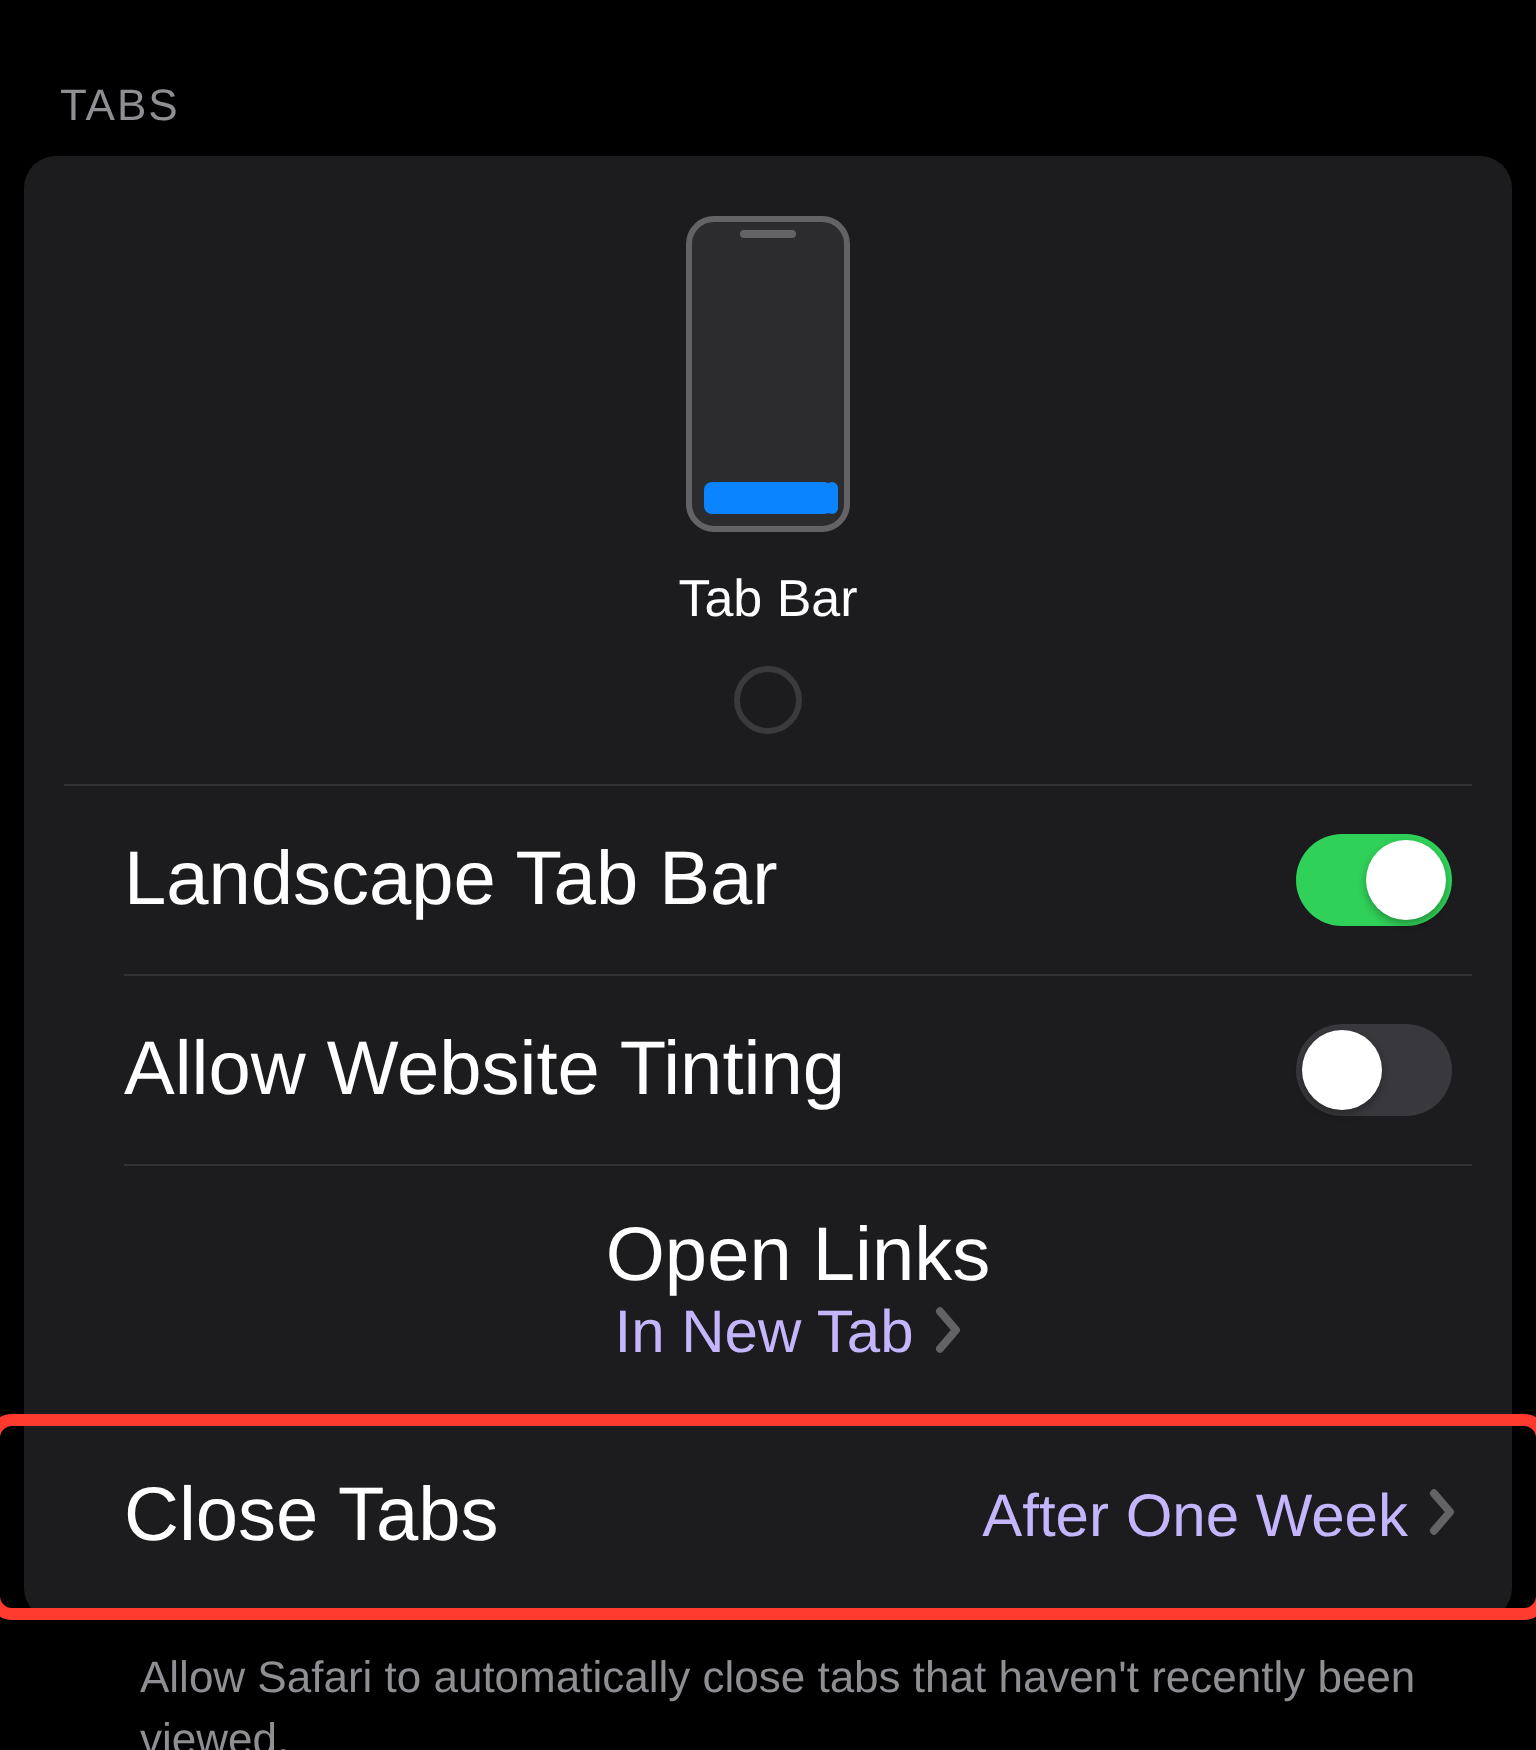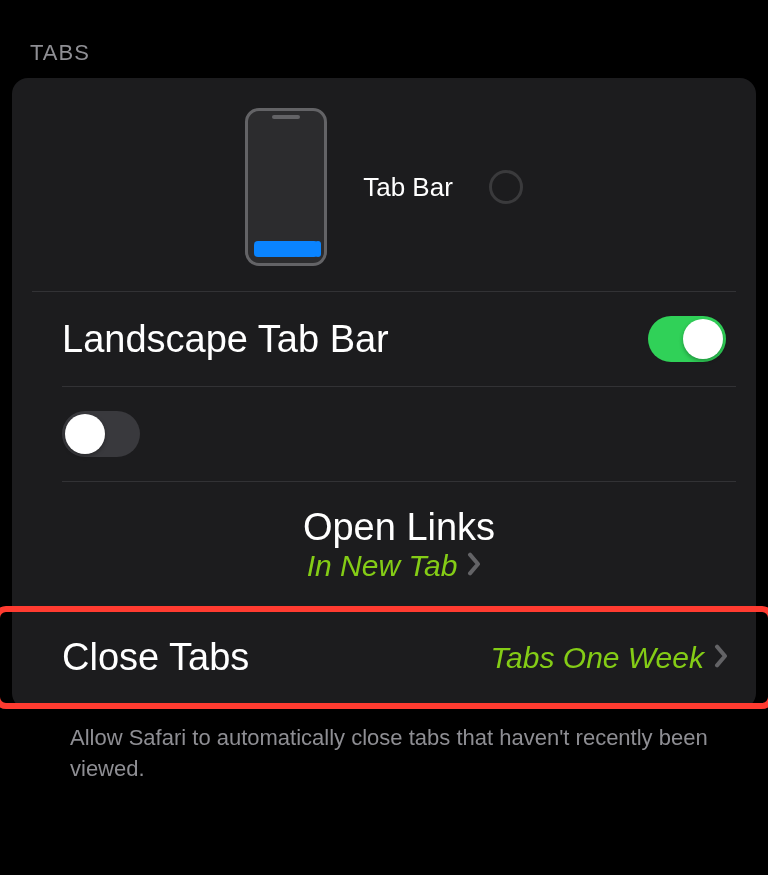--- a/index.html
+++ b/index.html
@@ -26,23 +26,23 @@
     }
     .layout-pickers {
       display: flex;
       justify-content: space-around;
       padding: 30px 20px 25px;
       border-bottom: 1px solid rgba(84,84,88,0.4);
       margin: 0 20px;
     }
     .layout-option {
       display: flex;
-      flex-direction: row;
-      align-items: center;
-      gap: 36px;
+      flex-direction: column;
+      align-items: center;
+      gap: 18px;
       cursor: pointer;
     }
     .phone-shell {
       width: 82px;
       height: 158px;
       border: 3px solid #636366;
       border-radius: 14px;
       position: relative;
       background: #2c2c2e;
       overflow: hidden;
@@ -140,24 +140,23 @@
       font-size: 38px;
       font-weight: 400;
     }
     .row-right {
       display: flex;
       align-items: center;
       gap: 10px;
       padding-right: 10px;
     }
     .row-value {
-      color: #84cc16;
+      color: #c4b5fd;
       font-size: 30px;
       font-weight: 400;
-      font-style: italic;
     }
     .chevron {
       color: #636366;
     }
     .chevron svg { width: 14px; height: 24px; }
     .switch {
       width: 78px;
       height: 46px;
       border-radius: 23px;
       position: relative;
@@ -219,20 +218,21 @@
   <div class="row">
     <div class="row-label">Landscape Tab Bar</div>
     <div class="row-right">
       <div class="switch switch-on">
         <div class="switch-knob"></div>
       </div>
     </div>
   </div>
 
   <div class="row">
+    <div class="row-label">Allow Website Tinting</div>
     <div class="row-right">
       <div class="switch switch-off">
         <div class="switch-knob"></div>
       </div>
     </div>
   </div>
 
   <div class="row open-links-row">
     <div class="row-label">Open Links</div>
     <div class="row-right">
@@ -241,21 +241,21 @@
         <svg viewBox="0 0 10 18" fill="none" stroke="#636366" stroke-width="3" stroke-linecap="round" stroke-linejoin="round">
           <polyline points="2 2 8 9 2 16"></polyline>
         </svg>
       </span>
     </div>
   </div>
 
   <div class="row highlight-row">
     <div class="row-label">Close Tabs</div>
     <div class="row-right">
-      <span class="row-value">Tabs One Week</span>
+      <span class="row-value">After One Week</span>
       <span class="chevron">
         <svg viewBox="0 0 10 18" fill="none" stroke="#636366" stroke-width="3" stroke-linecap="round" stroke-linejoin="round">
           <polyline points="2 2 8 9 2 16"></polyline>
         </svg>
       </span>
     </div>
   </div>
 
 </div>
 

